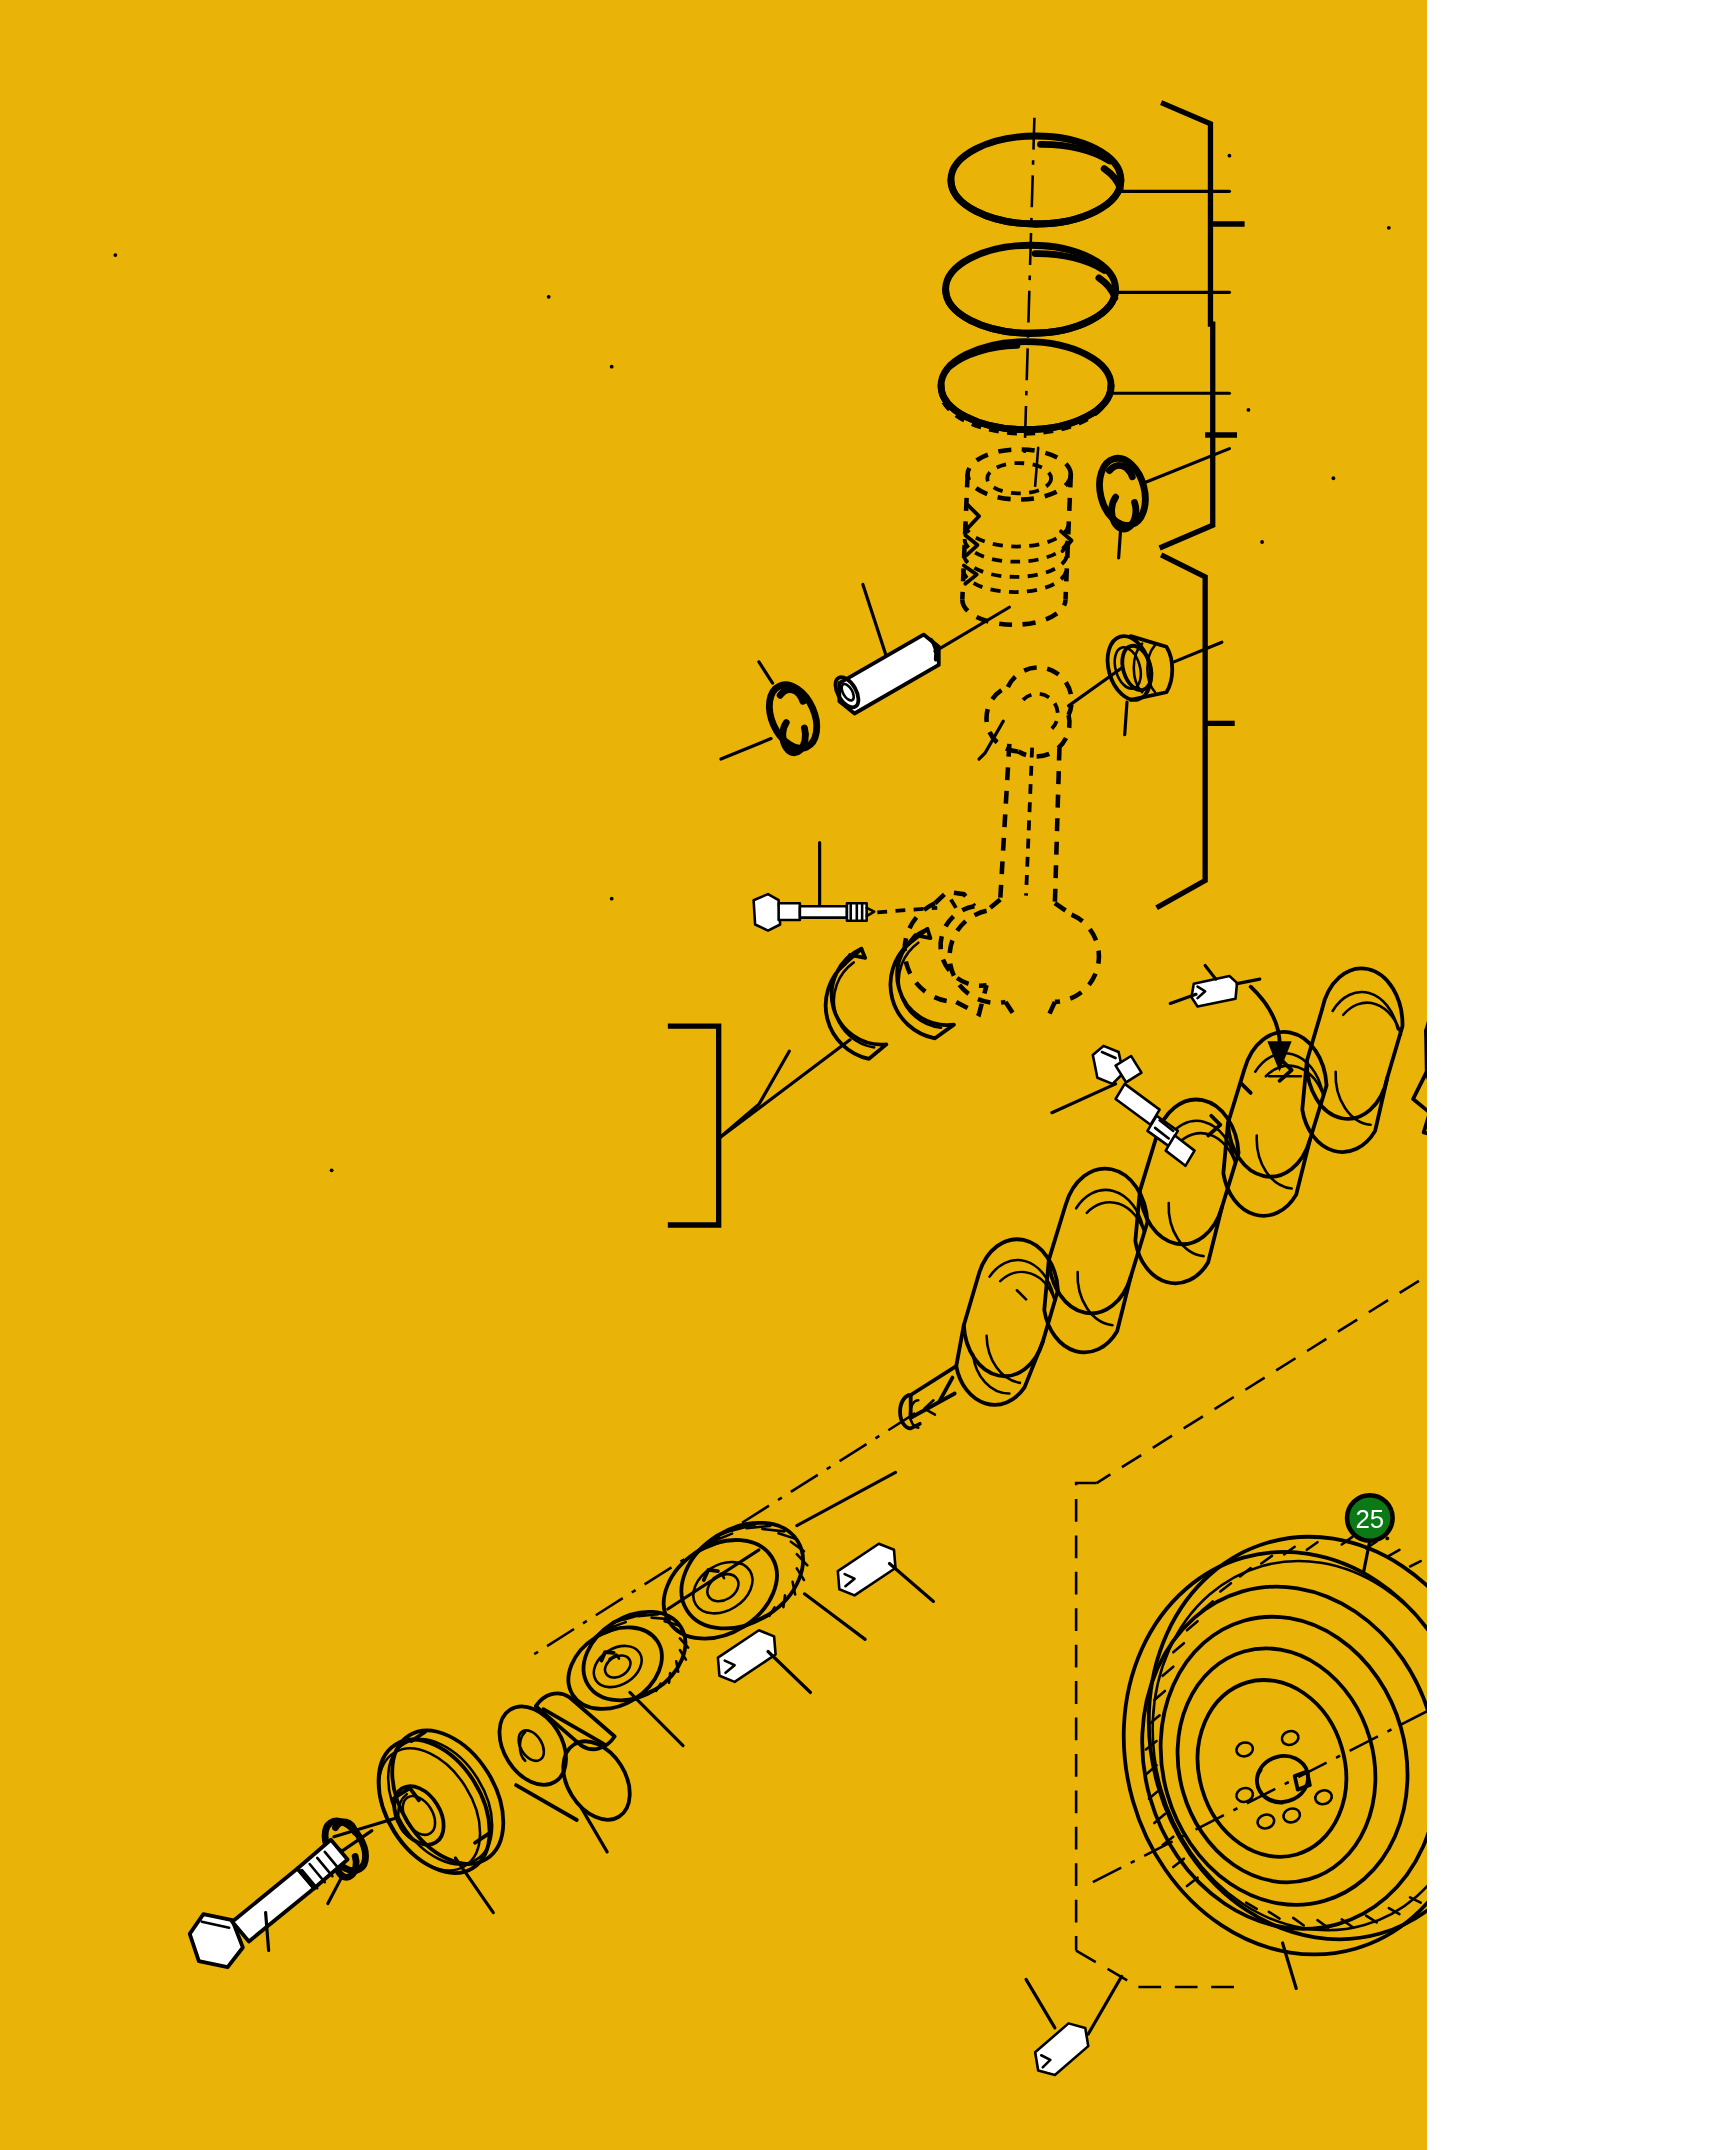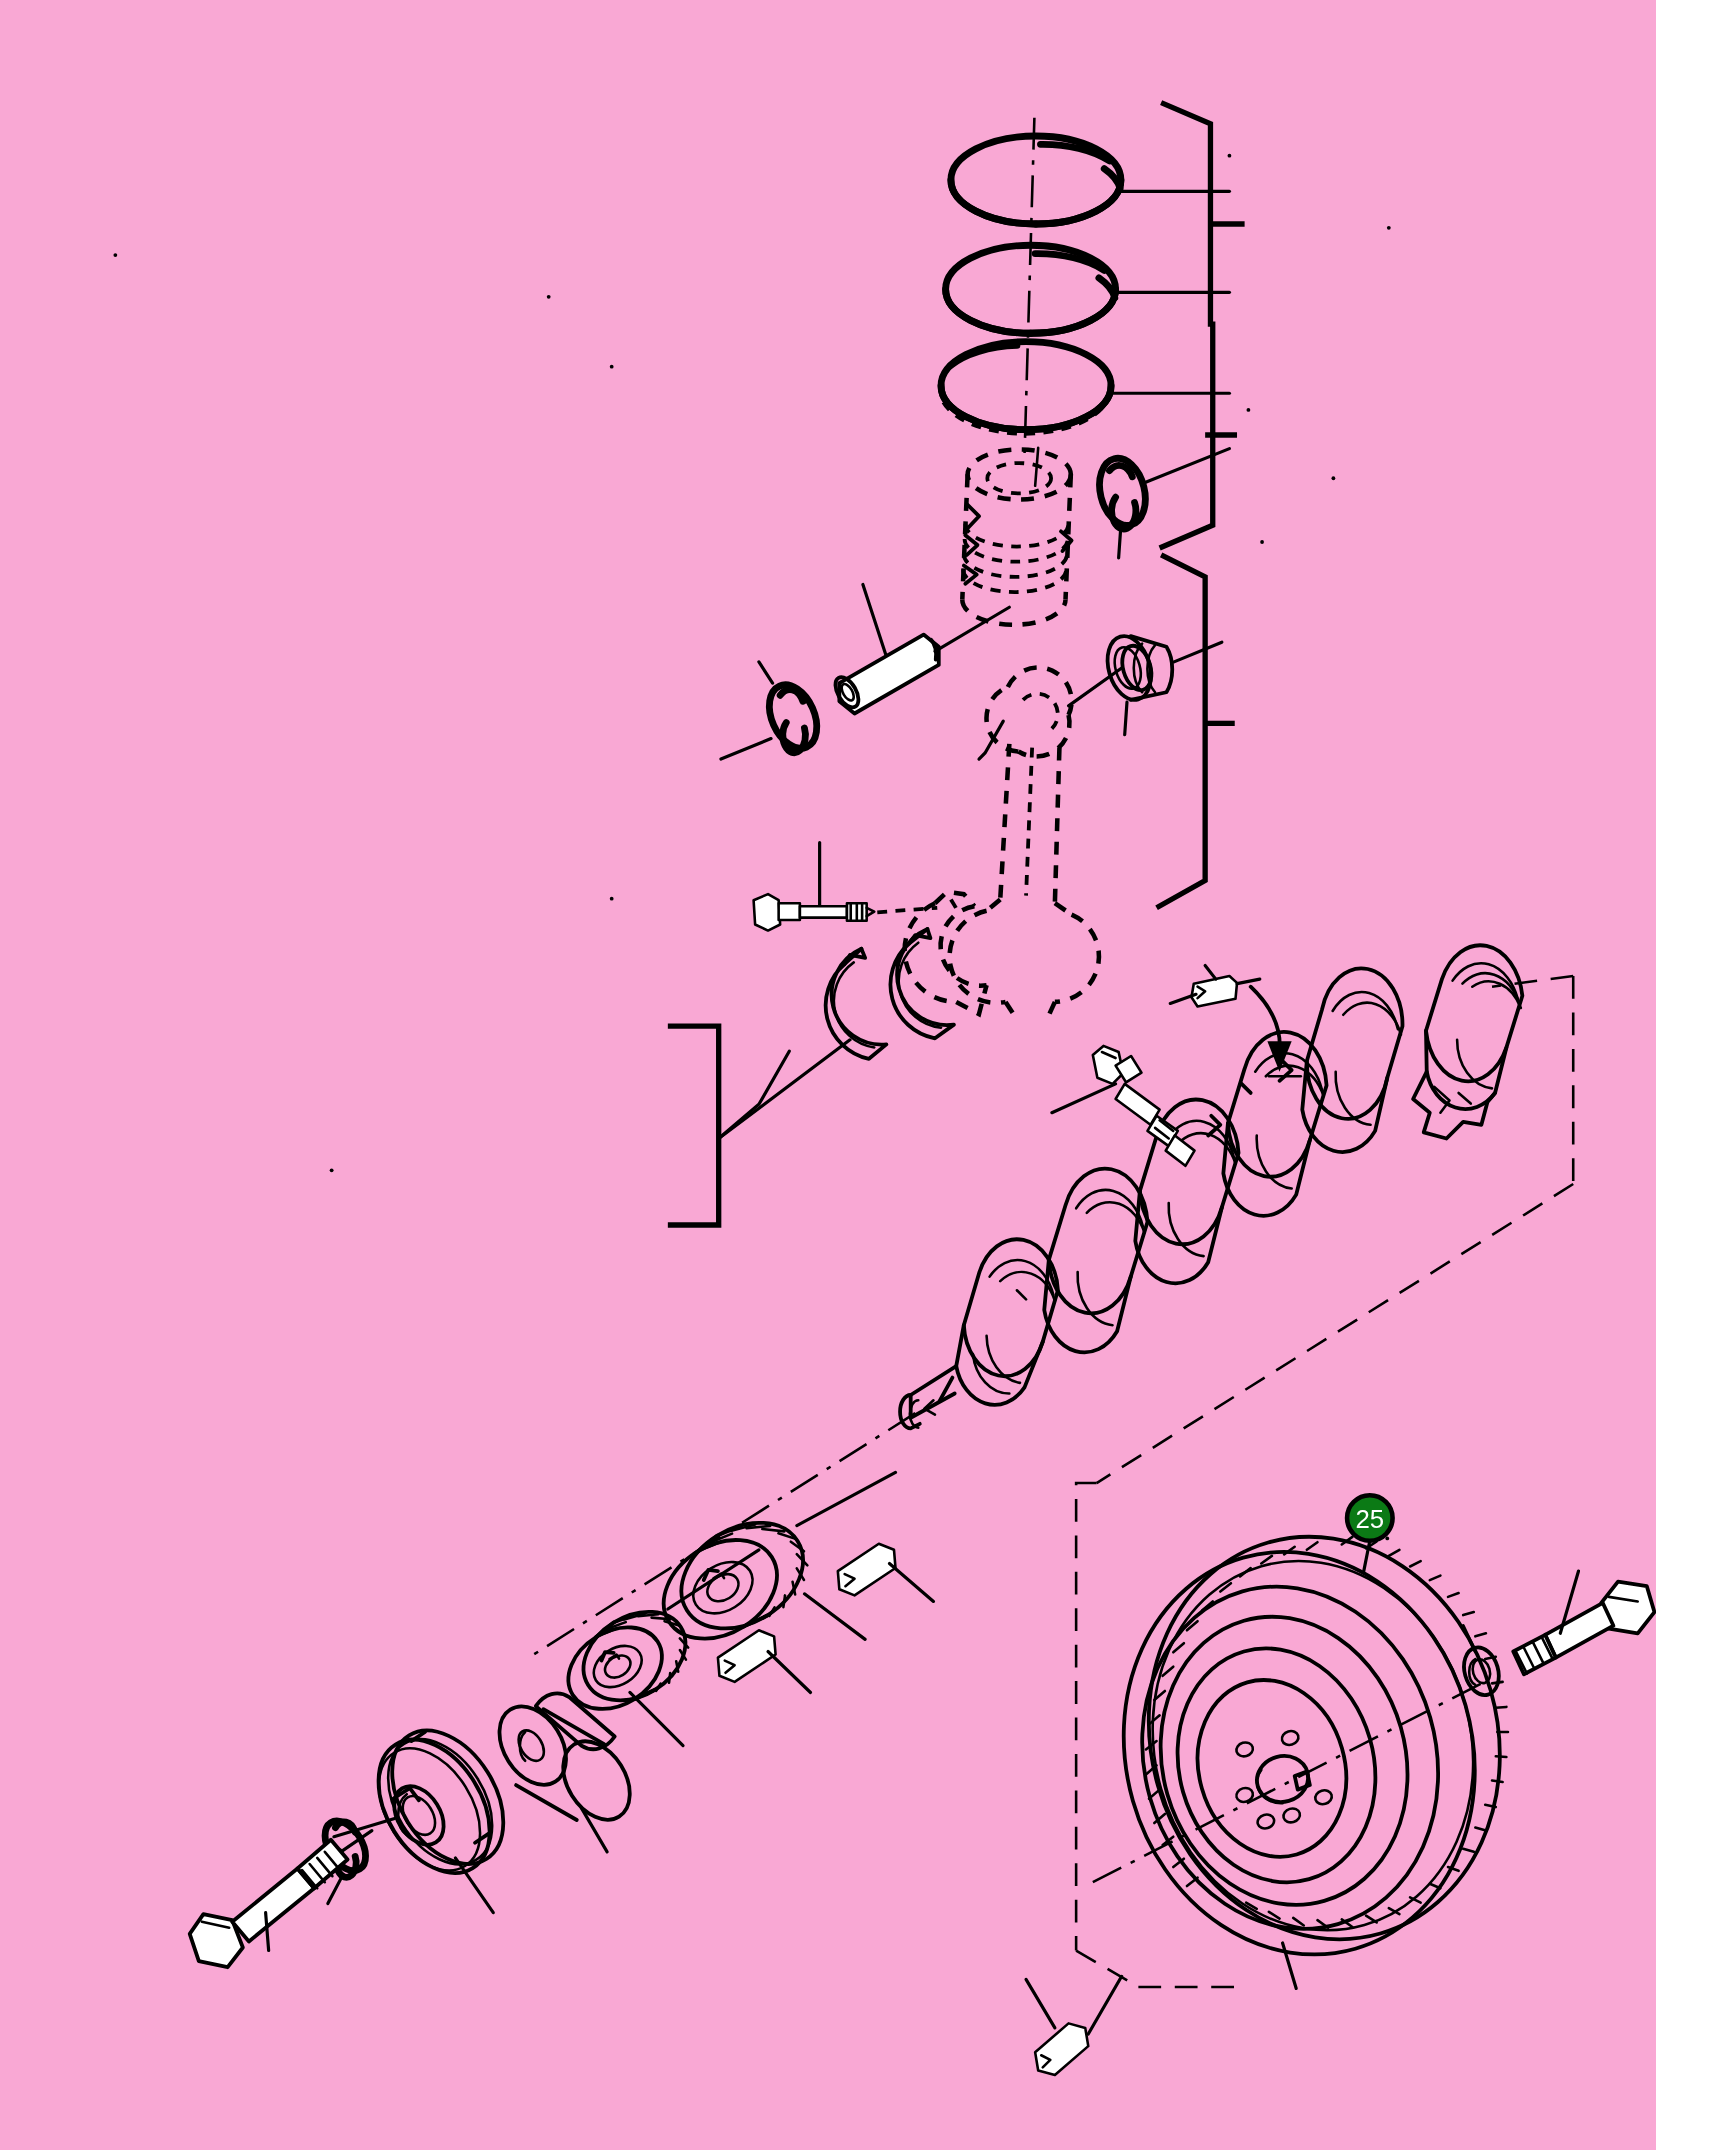--- a/index.html
+++ b/index.html
@@ -43,21 +43,21 @@
     font-size: 34px;
     fill: #ffffff;
     text-anchor: middle;
     dominant-baseline: central;
   }
   .speck { fill: #000; stroke: none; }
 </style>
 </head>
 <body>
 
-<div id="diagram-root" style="width: 1656px; height: 2151px; background: #f9a8d4;">
+<div id="diagram-root" style="width: 1427px; height: 2151px; background: #eab308;">
 
 <svg id="diagram-svg" viewBox="0 0 2273 2834" xmlns="http://www.w3.org/2000/svg" style="width: 1725px; height: 2151px;">
 
   <g>
     <circle class="speck" cx="152" cy="336" r="2.5"></circle>
     <circle class="speck" cx="723" cy="391" r="2.5"></circle>
     <circle class="speck" cx="806" cy="483" r="2.5"></circle>
     <circle class="speck" cx="806" cy="1184" r="2.5"></circle>
     <circle class="speck" cx="437" cy="1542" r="2.5"></circle>
     <circle class="speck" cx="1620" cy="205" r="2.5"></circle>

